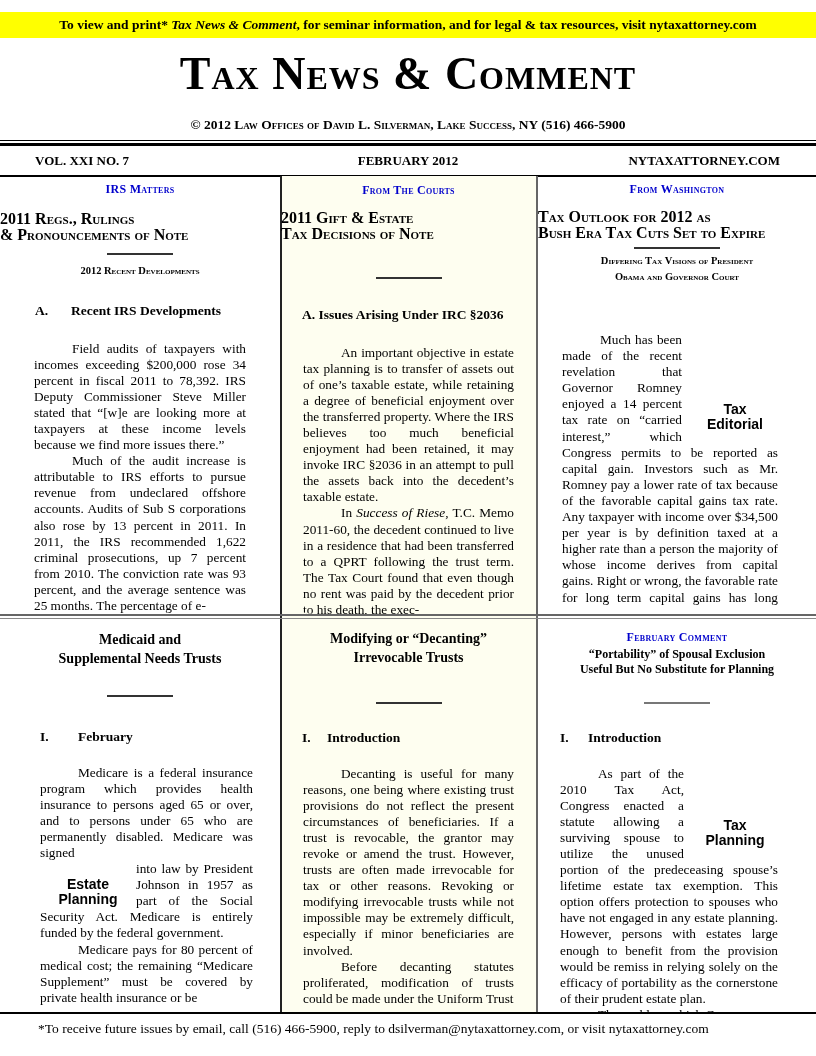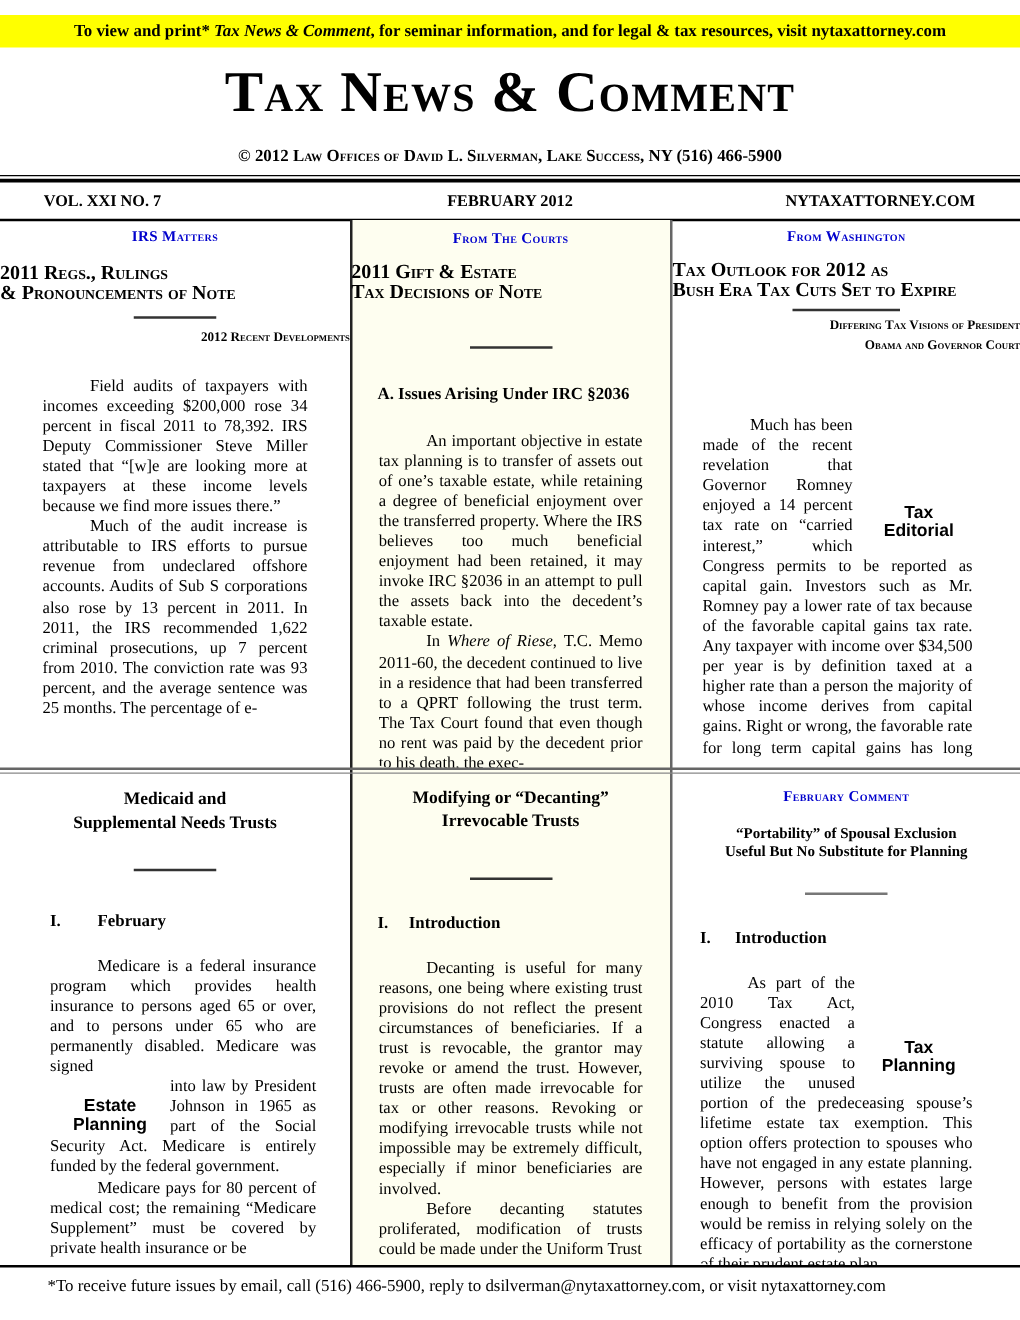--- a/index.html
+++ b/index.html
@@ -39,21 +39,21 @@
   .mid-divider-a { position: absolute; left: 0; top: 614px; width: 816px; height: 2px; background: #666; }
   .mid-divider-b { position: absolute; left: 0; top: 618px; width: 816px; height: 1px; background: #888; }
 
   .footer-rule { position: absolute; left: 0; top: 1012px; width: 816px; height: 2px; background: #000; }
   .footer { position: absolute; left: 38px; top: 1021px; font-size: 13.5px; }
 
   .cell { position: absolute; box-sizing: border-box; border-radius: 32px; }
   .kicker { text-align: center; color: #0000cc; font-weight: bold; font-size: 12px;
             font-variant: small-caps; letter-spacing: 0.3px; }
   .headline { text-align: left; font-weight: bold; font-size: 16px; font-variant: small-caps; line-height: 16px; }
-  .subhead { text-align: right; font-weight: bold; font-size: 10.5px; font-variant: small-caps; line-height: 16px; }
+  .subhead { text-align: center; font-weight: bold; font-size: 10.5px; font-variant: small-caps; line-height: 16px; }
   .bighead { text-align: center; font-weight: bold; font-size: 15px; line-height: 19px; }
   .medhead { text-align: center; font-weight: bold; font-size: 12.5px; line-height: 17px; }
   .short-rule { height: 1.5px; background: #333; margin: 0 auto; }
   .section { font-weight: bold; font-size: 13.5px; }
   .section .num { display: inline-block; width: 36px; }
   .body { font-size: 13.3px; line-height: 16.1px; text-align: justify; }
   .body p { margin: 0; text-indent: 38px; }
   .body p.noindent { text-indent: 0; }
   .sidebox { float: right; width: 100px; text-align: center; font-family: "Liberation Sans", sans-serif;
              font-weight: bold; font-size: 14px; line-height: 15px; padding-top: 4px; }
@@ -84,35 +84,38 @@
 <div class="vline vline-2" data-name="column-divider-right"></div>
 <div class="mid-divider-a" data-name="row-divider"></div>
 <div class="mid-divider-b" data-name="row-divider-secondary"></div>
 
 <div class="cell" style="left:0; top:176px; width:280px; height:438px;" data-name="article-irs-matters">
   <div class="kicker" style="margin-top:6px;" data-name="section-kicker">IRS Matters</div>
   <div class="headline" style="margin-top:14px;" data-name="article-headline-line-1">2011 Regs., Rulings</div>
   <div class="headline" data-name="article-headline-line-2">&amp; Pronouncements of Note</div>
   <div class="short-rule" style="width:66px; margin-top:10px;" data-name="headline-rule"></div>
   <div class="subhead" style="margin-top:8px;" data-name="article-subhead">2012 Recent Developments</div>
+  <div class="section" style="margin:24px 0 0 35px;" data-name="section-heading">
+    <span class="num" data-name="section-number">A.</span><span data-name="section-title">Recent IRS Developments</span>
+  </div>
   <div class="body" style="margin:22px 34px 0 34px;" data-name="article-body">
     <p data-name="paragraph">Field audits of taxpayers with incomes exceeding $200,000 rose 34 percent in fiscal 2011 to 78,392. IRS Deputy Commissioner Steve Miller stated that “[w]e are looking more at taxpayers at these income levels because we find more issues there.”</p>
     <p data-name="paragraph">Much of the audit increase is attributable to IRS efforts to pursue revenue from undeclared offshore accounts. Audits of Sub S corporations also rose by 13 percent in 2011. In 2011, the IRS recommended 1,622 criminal prosecutions, up 7 percent from 2010. The conviction rate was 93 percent, and the average sentence was 25 months. The percentage of e-</p>
   </div>
 </div>
 
 <div class="cell" style="left:281px; top:176px; width:255px; height:438px;" data-name="article-from-the-courts">
   <div class="kicker" style="margin-top:7px;" data-name="section-kicker">From The Courts</div>
   <div class="headline" style="margin-top:12px;" data-name="article-headline-line-1">2011 Gift &amp; Estate</div>
   <div class="headline" data-name="article-headline-line-2">Tax Decisions of Note</div>
   <div class="short-rule" style="width:66px; margin-top:35px;" data-name="headline-rule"></div>
   <div class="section" style="margin:28px 0 0 21px;" data-name="section-heading">A. Issues Arising Under IRC §2036</div>
   <div class="body" style="margin:22px 22px 0 22px;" data-name="article-body">
     <p data-name="paragraph">An important objective in estate tax planning is to transfer of assets out of one’s taxable estate, while retaining a degree of beneficial enjoyment over the transferred property. Where the IRS believes too much beneficial enjoyment had been retained, it may invoke IRC §2036 in an attempt to pull the assets back into the decedent’s taxable estate.</p>
-    <p data-name="paragraph"><span data-name="text-run">In </span><i data-name="case-name">Where of Riese</i><span data-name="text-run">, T.C. Memo 2011-60, the decedent continued to live in a residence that had been transferred to a QPRT following the trust term. The Tax Court found that even though no rent was paid by the decedent prior to his death, the exec-</span></p>
+    <p data-name="paragraph"><span data-name="text-run">In </span><i data-name="case-name">Success of Riese</i><span data-name="text-run">, T.C. Memo 2011-60, the decedent continued to live in a residence that had been transferred to a QPRT following the trust term. The Tax Court found that even though no rent was paid by the decedent prior to his death, the exec-</span></p>
   </div>
 </div>
 
 <div class="cell" style="left:538px; top:176px; width:278px; height:438px;" data-name="article-from-washington">
   <div class="kicker" style="margin-top:6px;" data-name="section-kicker">From Washington</div>
   <div class="headline" style="margin-top:12px;" data-name="article-headline-line-1">Tax Outlook for 2012 as</div>
   <div class="headline" data-name="article-headline-line-2">Bush Era Tax Cuts Set to Expire</div>
   <div class="short-rule" style="width:86px; margin-top:6px;" data-name="headline-rule"></div>
   <div class="subhead" style="margin-top:4px;" data-name="article-subhead-line-1">Differing Tax Visions of President</div>
   <div class="subhead" data-name="article-subhead-line-2">Obama and Governor Court</div>
@@ -132,41 +135,41 @@
   <div class="short-rule" style="width:66px; margin-top:27px;" data-name="headline-rule"></div>
   <div class="section" style="margin:32px 0 0 40px;" data-name="section-heading">
     <span class="num" style="width:38px;" data-name="section-number">I.</span><span data-name="section-title">February</span>
   </div>
   <div class="body" style="margin:20px 27px 0 40px;" data-name="article-body">
     <p data-name="paragraph">Medicare is a federal insurance program which provides health insurance to persons aged 65 or over, and to persons under 65 who are permanently disabled. Medicare was signed</p>
     <div class="sidebox left" data-name="estate-planning-sidebox">
       <div data-name="sidebox-line-1">Estate</div>
       <div data-name="sidebox-line-2">Planning</div>
     </div>
-    <p class="noindent" data-name="paragraph-continued">into law by President Johnson in 1965 as part of the Social Security Act. Medicare is entirely funded by the federal government.</p>
+    <p class="noindent" data-name="paragraph-continued">into law by President Johnson in 1957 as part of the Social Security Act. Medicare is entirely funded by the federal government.</p>
     <p data-name="paragraph">Medicare pays for 80 percent of medical cost; the remaining “Medicare Supplement” must be covered by private health insurance or be</p>
   </div>
 </div>
 
 <div class="cell" style="left:281px; top:620px; width:255px; height:392px;" data-name="article-decanting">
   <div class="bighead" style="margin-top:9px; font-size:14px;" data-name="article-headline-line-1">Modifying or “Decanting”</div>
   <div class="bighead" style="font-size:14px;" data-name="article-headline-line-2">Irrevocable Trusts</div>
   <div class="short-rule" style="width:66px; margin-top:35px;" data-name="headline-rule"></div>
   <div class="section" style="margin:26px 0 0 21px;" data-name="section-heading">
     <span class="num" style="width:25px;" data-name="section-number">I.</span><span data-name="section-title">Introduction</span>
   </div>
   <div class="body" style="margin:20px 22px 0 22px;" data-name="article-body">
     <p data-name="paragraph">Decanting is useful for many reasons, one being where existing trust provisions do not reflect the present circumstances of beneficiaries. If a trust is revocable, the grantor may revoke or amend the trust. However, trusts are often made irrevocable for tax or other reasons. Revoking or modifying irrevocable trusts while not impossible may be extremely difficult, especially if minor beneficiaries are involved.</p>
     <p data-name="paragraph">Before decanting statutes proliferated, modification of trusts could be made under the Uniform Trust</p>
   </div>
 </div>
 
 <div class="cell" style="left:538px; top:620px; width:278px; height:392px;" data-name="article-february-comment">
   <div class="kicker" style="margin-top:10px;" data-name="section-kicker">February Comment</div>
-  <div class="medhead" style="margin-top:14px; font-size:12px; line-height:15px;" data-name="article-headline-line-1">“Portability” of Spousal Exclusion</div>
+  <div class="medhead" style="margin-top:2px; font-size:12px; line-height:15px;" data-name="article-headline-line-1">“Portability” of Spousal Exclusion</div>
   <div class="medhead" style="font-size:12px; line-height:15px;" data-name="article-headline-line-2">Useful But No Substitute for Planning</div>
   <div class="short-rule" style="width:66px; margin-top:25px; background:#777;" data-name="headline-rule"></div>
   <div class="section" style="margin:26px 0 0 22px;" data-name="section-heading">
     <span class="num" style="width:28px;" data-name="section-number">I.</span><span data-name="section-title">Introduction</span>
   </div>
   <div class="body" style="margin:20px 38px 0 22px;" data-name="article-body">
     <div class="sidebox" style="margin-top:48px; width:86px; margin-left:8px;" data-name="tax-planning-sidebox">
       <div data-name="sidebox-line-1">Tax</div>
       <div data-name="sidebox-line-2">Planning</div>
     </div>

